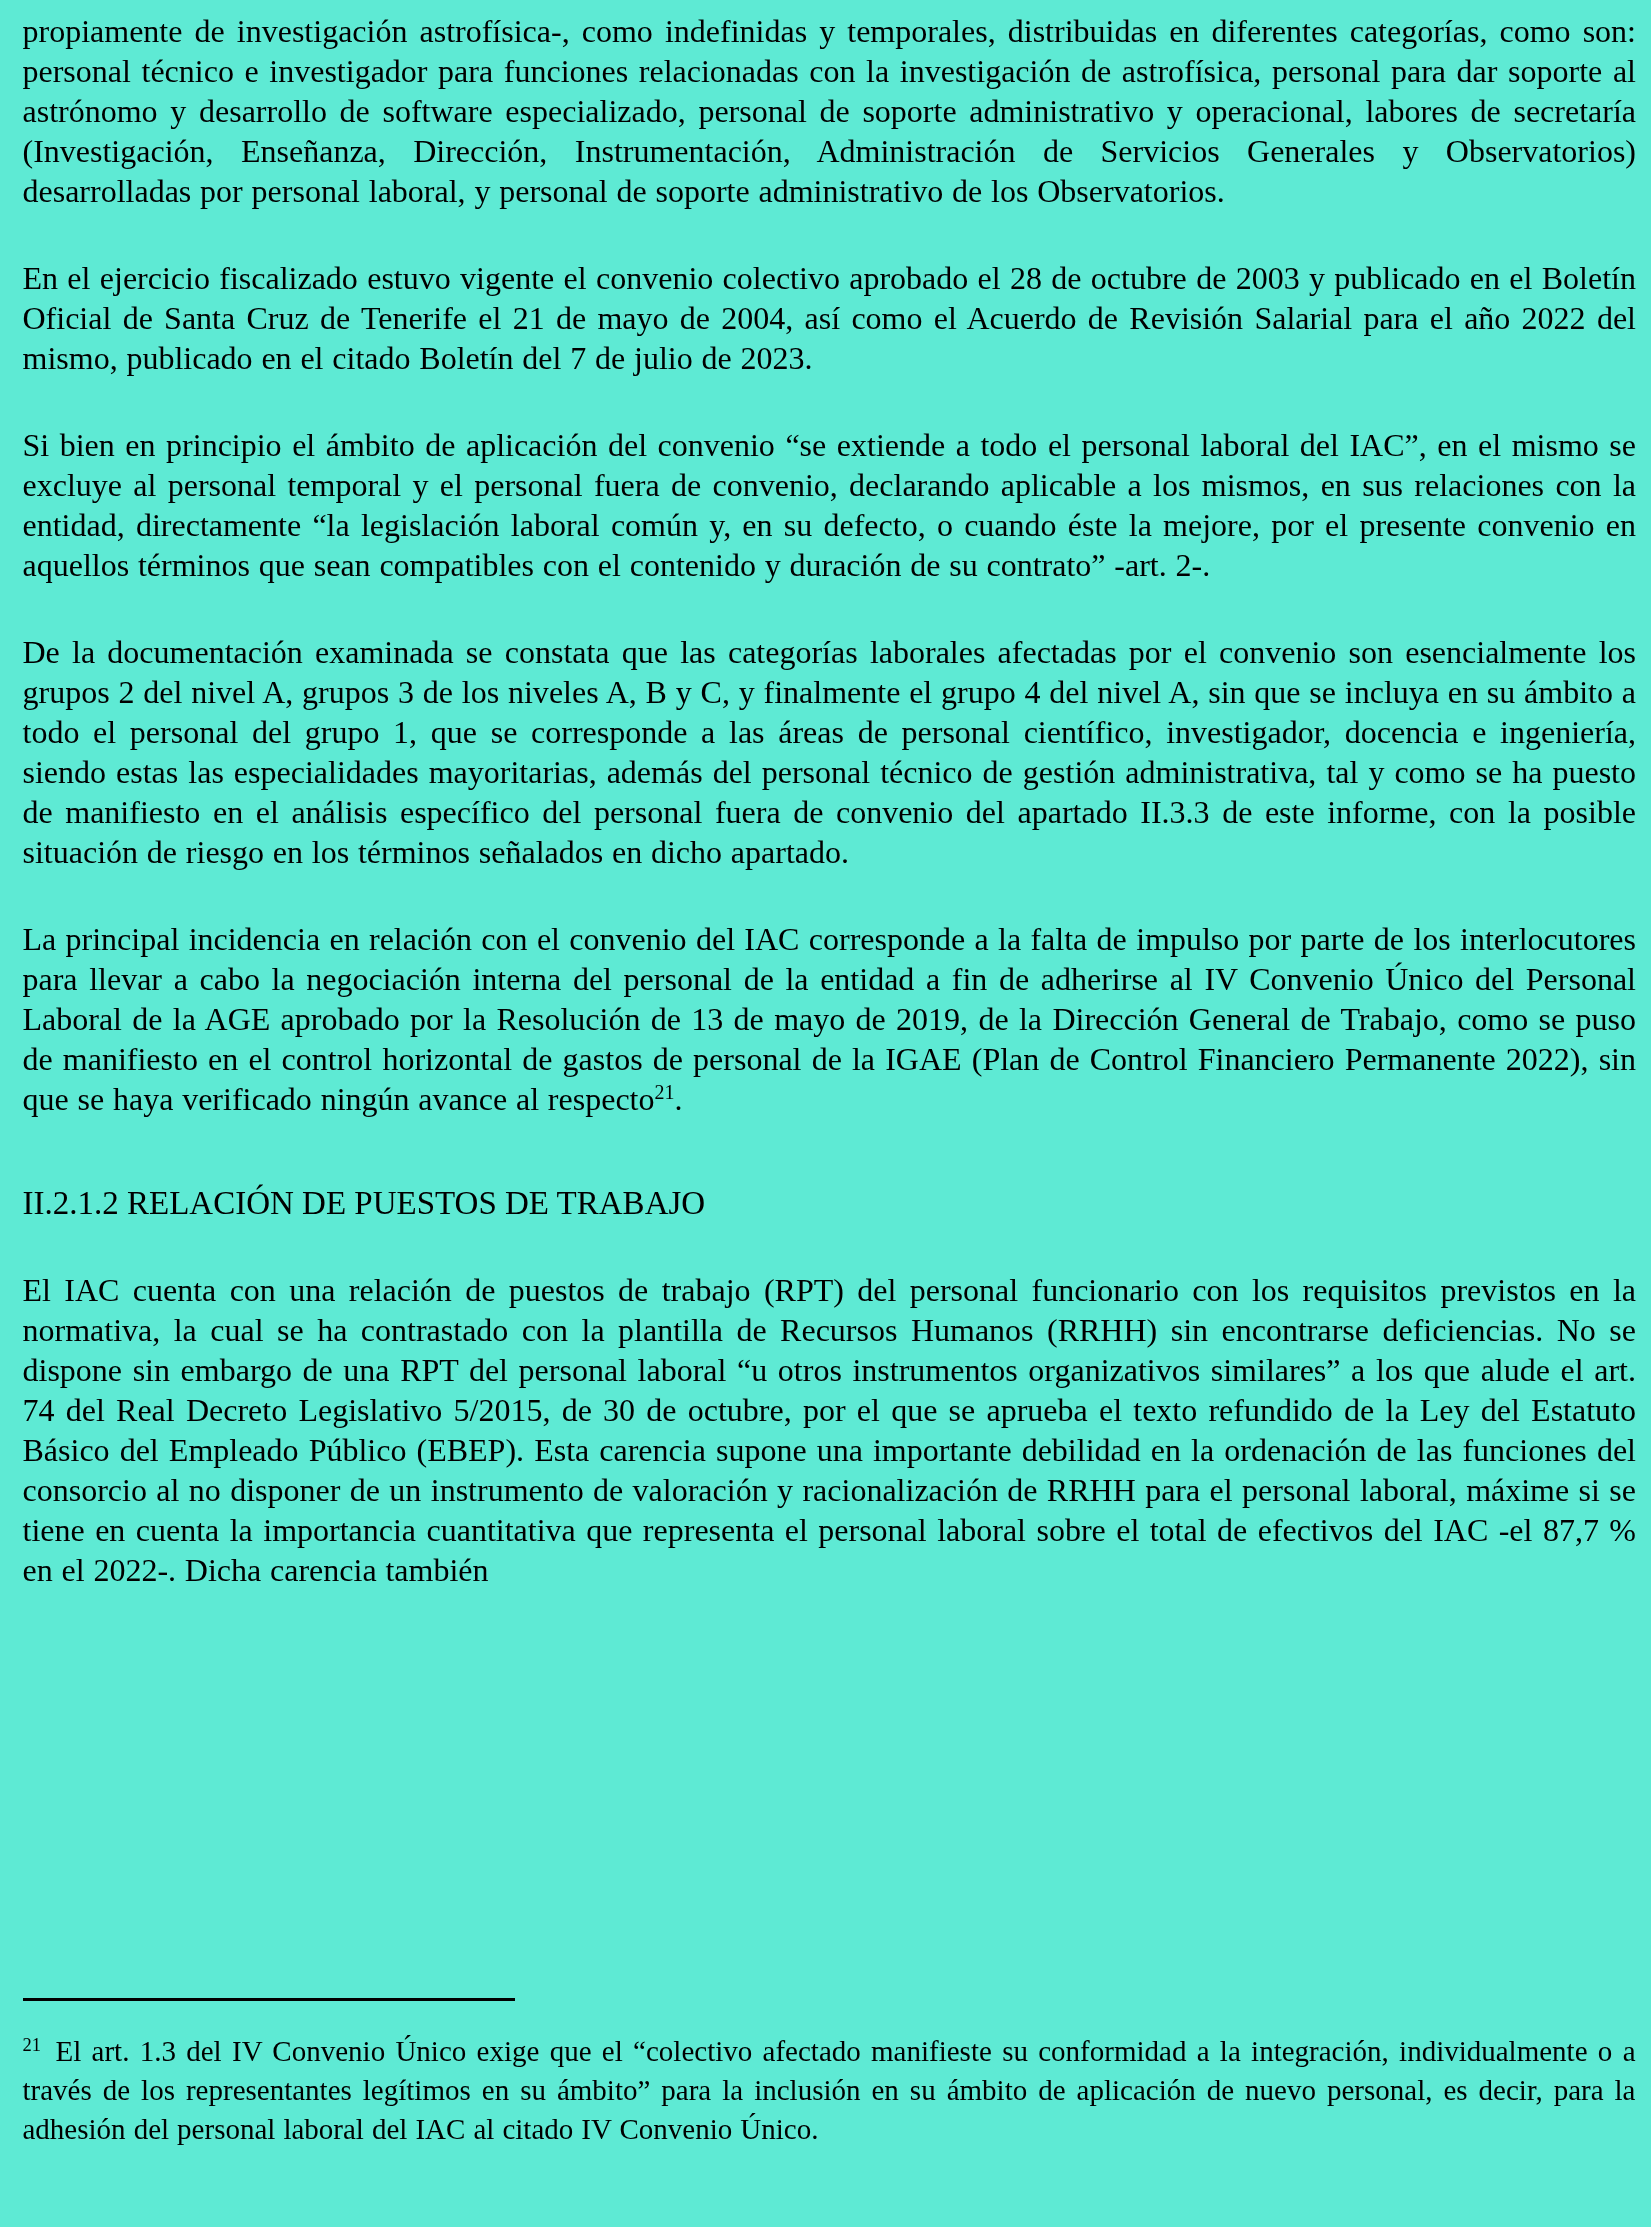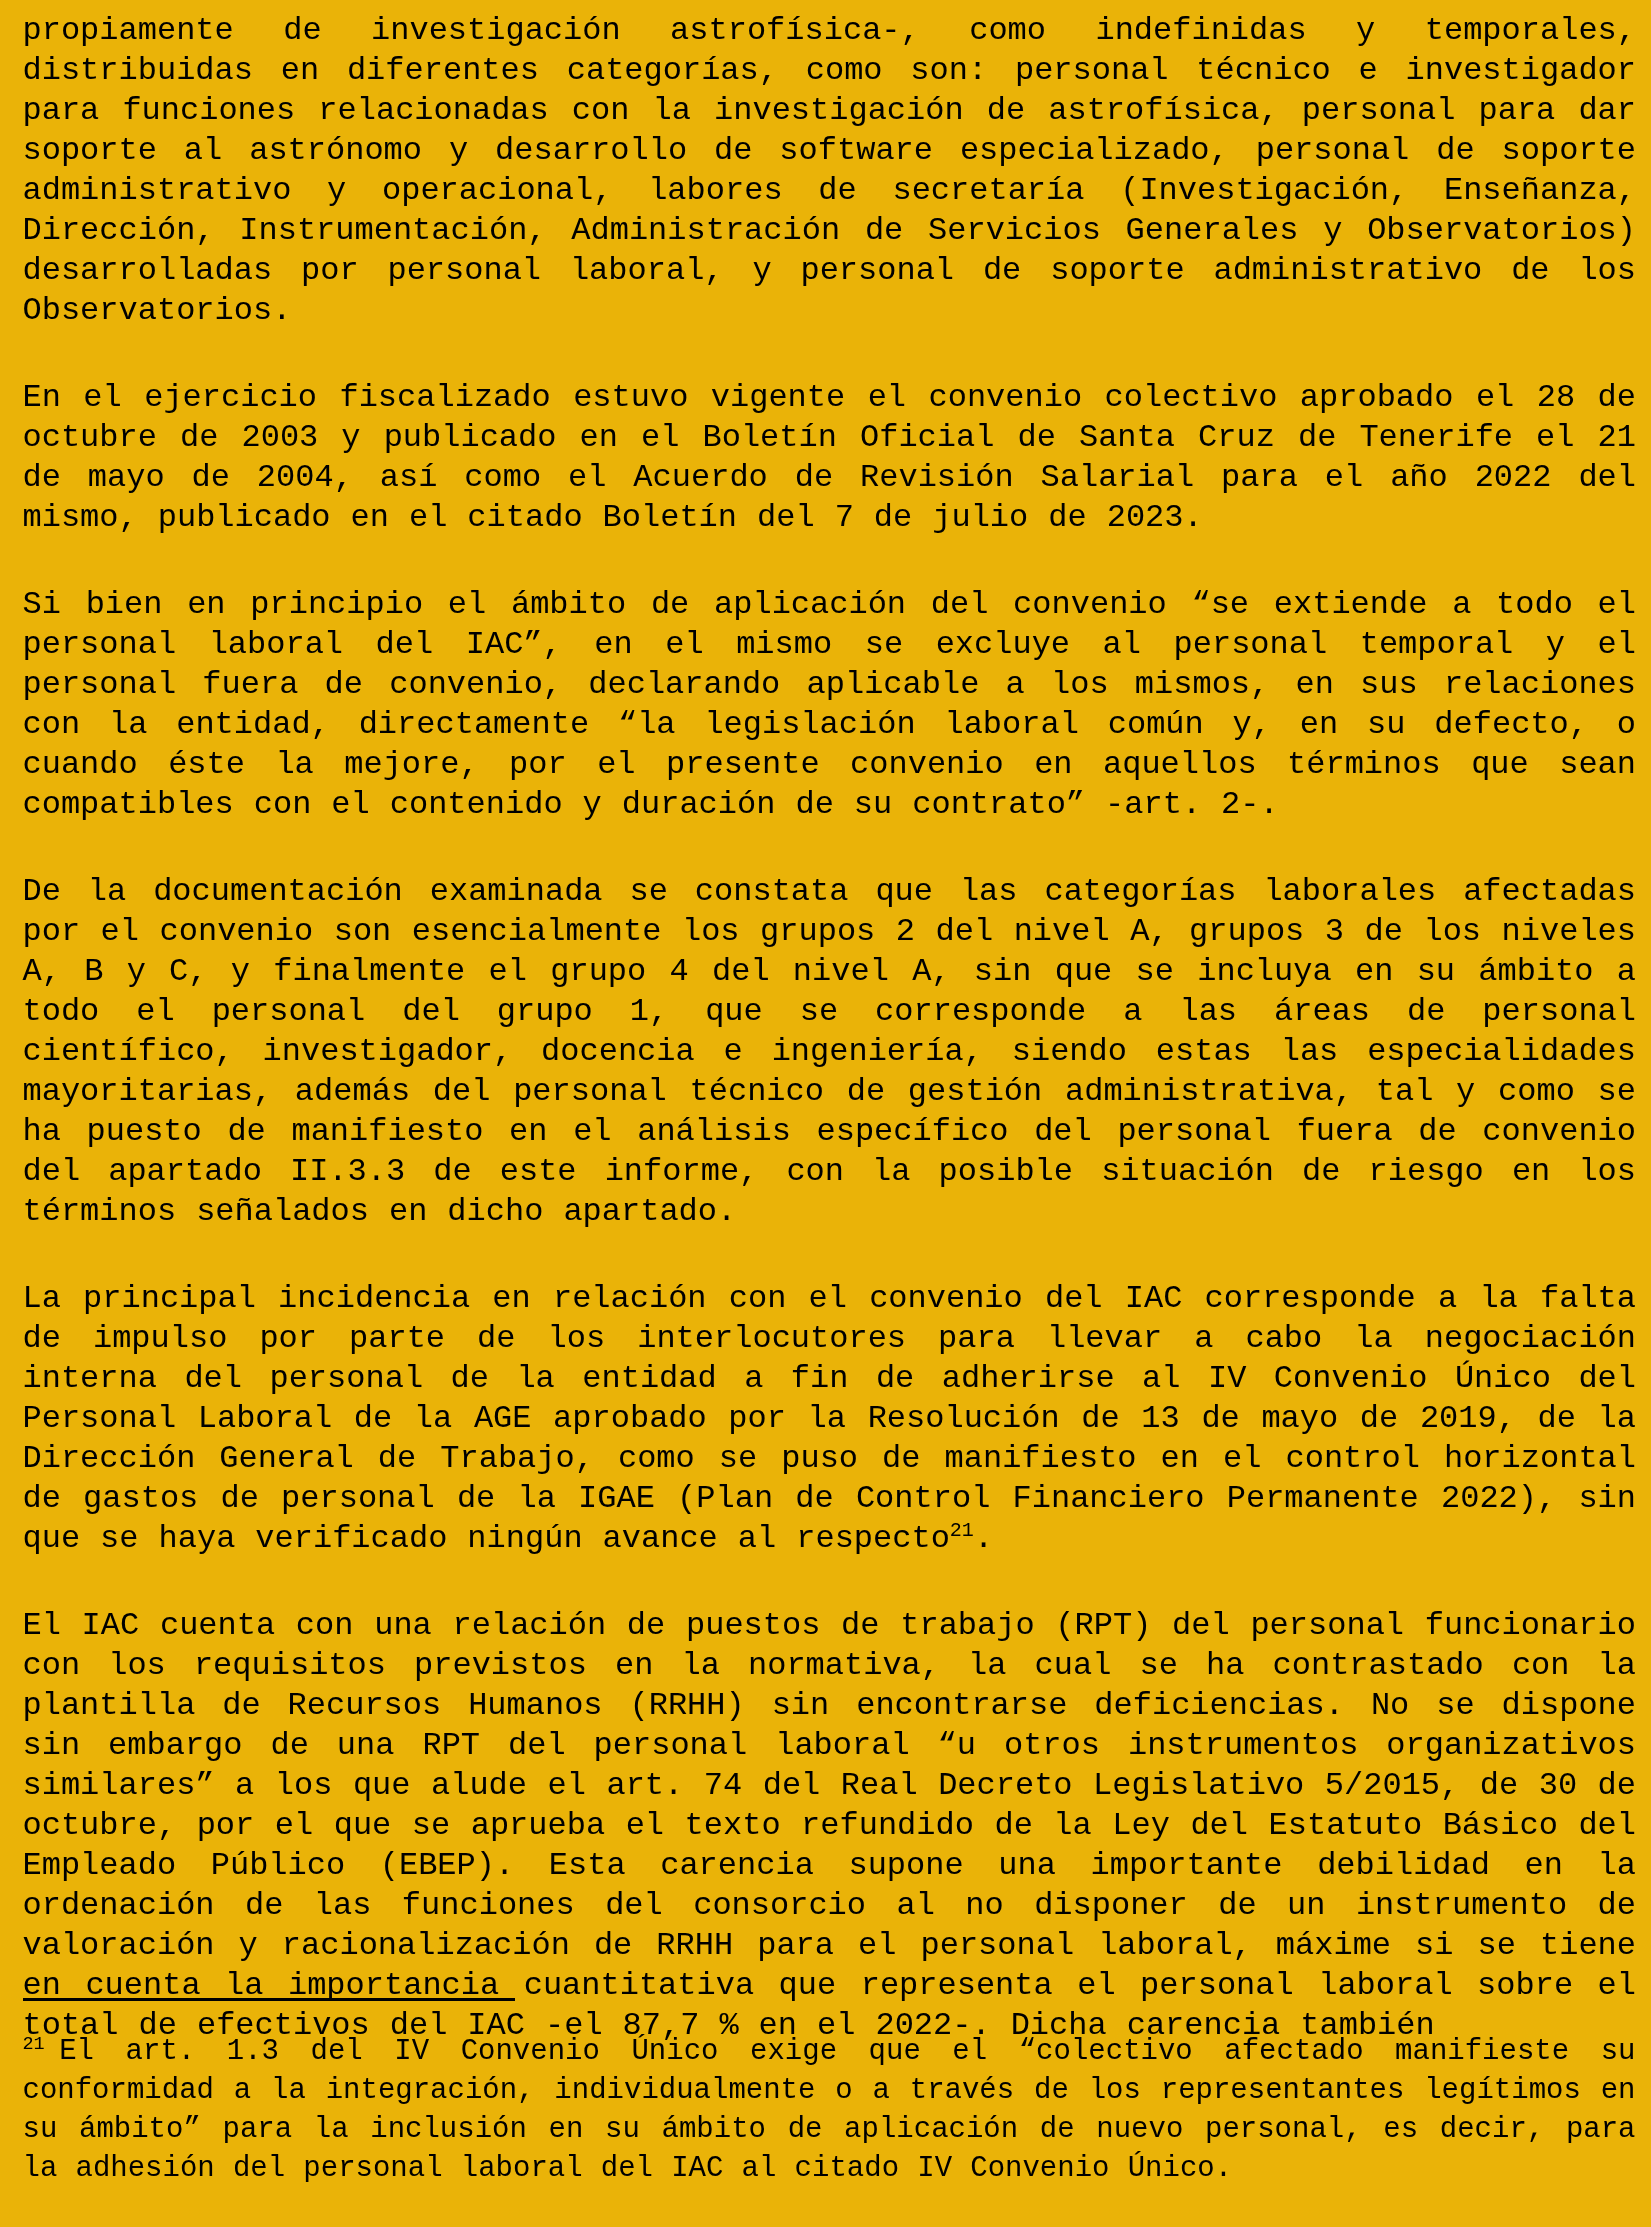--- a/index.html
+++ b/index.html
@@ -4,23 +4,23 @@
 <style>
   html, body {
     margin: 0;
     padding: 0;
     background: #ffffff;
   }
   .page {
     position: relative;
     width: 1652px;
     height: 2227px;
-    background: #eab308;
+    background: #5eead4;
     color: #000000;
-    font-family: Liberation Mono, monospace;
+    font-family: Liberation Serif, serif;
     box-sizing: border-box;
     padding: 11.3px 16px 0 22.5px;
     overflow: hidden;
   }
   .par {
     font-size: 32px;
     line-height: 40px;
     text-align: justify;
     margin: 0 0 47px 0;
     word-spacing: 0.8px;
@@ -79,20 +79,21 @@
     <p class="par">propiamente de investigación astrofísica-, como indefinidas y temporales, distribuidas en diferentes categorías, como son: personal técnico e investigador para funciones relacionadas con la investigación de astrofísica, personal para dar soporte al astrónomo y desarrollo de software especializado, personal de soporte administrativo y operacional, labores de secretaría (Investigación, Enseñanza, Dirección, Instrumentación, Administración de Servicios Generales y Observatorios) desarrolladas por personal laboral, y personal de soporte administrativo de los Observatorios.</p>
 
     <p class="par">En el ejercicio fiscalizado estuvo vigente el convenio colectivo aprobado el 28 de octubre de 2003 y publicado en el Boletín Oficial de Santa Cruz de Tenerife el 21 de mayo de 2004, así como el Acuerdo de Revisión Salarial para el año 2022 del mismo, publicado en el citado Boletín del 7 de julio de 2023.</p>
 
     <p class="par">Si bien en principio el ámbito de aplicación del convenio “se extiende a todo el personal laboral del IAC”, en el mismo se excluye al personal temporal y el personal fuera de convenio, declarando aplicable a los mismos, en sus relaciones con la entidad, directamente “la legislación laboral común y, en su defecto, o cuando éste la mejore, por el presente convenio en aquellos términos que sean compatibles con el contenido y duración de su contrato” -art. 2-.</p>
 
     <p class="par">De la documentación examinada se constata que las categorías laborales afectadas por el convenio son esencialmente los grupos 2 del nivel A, grupos 3 de los niveles A, B y C, y finalmente el grupo 4 del nivel A, sin que se incluya en su ámbito a todo el personal del grupo 1, que se corresponde a las áreas de personal científico, investigador, docencia e ingeniería, siendo estas las especialidades mayoritarias, además del personal técnico de gestión administrativa, tal y como se ha puesto de manifiesto en el análisis específico del personal fuera de convenio del apartado II.3.3 de este informe, con la posible situación de riesgo en los términos señalados en dicho apartado.</p>
 
     <p class="par"><span>La principal incidencia en relación con el convenio del IAC corresponde a la falta de impulso por parte de los interlocutores para llevar a cabo la negociación interna del personal de la entidad a fin de adherirse al IV Convenio Único del Personal Laboral de la AGE aprobado por la Resolución de 13 de mayo de 2019, de la Dirección General de Trabajo, como se puso de manifiesto en el control horizontal de gastos de personal de la IGAE (Plan de Control Financiero Permanente 2022), sin que se haya verificado ningún avance al respecto</span><sup class="fnref">21</sup><span>.</span></p>
 
+    <h2 class="heading">II.2.1.2 RELACIÓN DE PUESTOS DE TRABAJO</h2>
 
     <p class="par">El IAC cuenta con una relación de puestos de trabajo (RPT) del personal funcionario con los requisitos previstos en la normativa, la cual se ha contrastado con la plantilla de Recursos Humanos (RRHH) sin encontrarse deficiencias. No se dispone sin embargo de una RPT del personal laboral “u otros instrumentos organizativos similares” a los que alude el art. 74 del Real Decreto Legislativo 5/2015, de 30 de octubre, por el que se aprueba el texto refundido de la Ley del Estatuto Básico del Empleado Público (EBEP). Esta carencia supone una importante debilidad en la ordenación de las funciones del consorcio al no disponer de un instrumento de valoración y racionalización de RRHH para el personal laboral, máxime si se tiene en cuenta la importancia cuantitativa que representa el personal laboral sobre el total de efectivos del IAC -el 87,7 % en el 2022-. Dicha carencia también</p>
 
   </main>
 
   <footer class="footnote-area">
     <div class="fn-sep"></div>
     <p class="footnote"><sup class="fnmark">21</sup><span class="fn-text">El art. 1.3 del IV Convenio Único exige que el “colectivo afectado manifieste su conformidad a la integración, individualmente o a través de los representantes legítimos en su ámbito” para la inclusión en su ámbito de aplicación de nuevo personal, es decir, para la adhesión del personal laboral del IAC al citado IV Convenio Único.</span></p>
   </footer>
 

